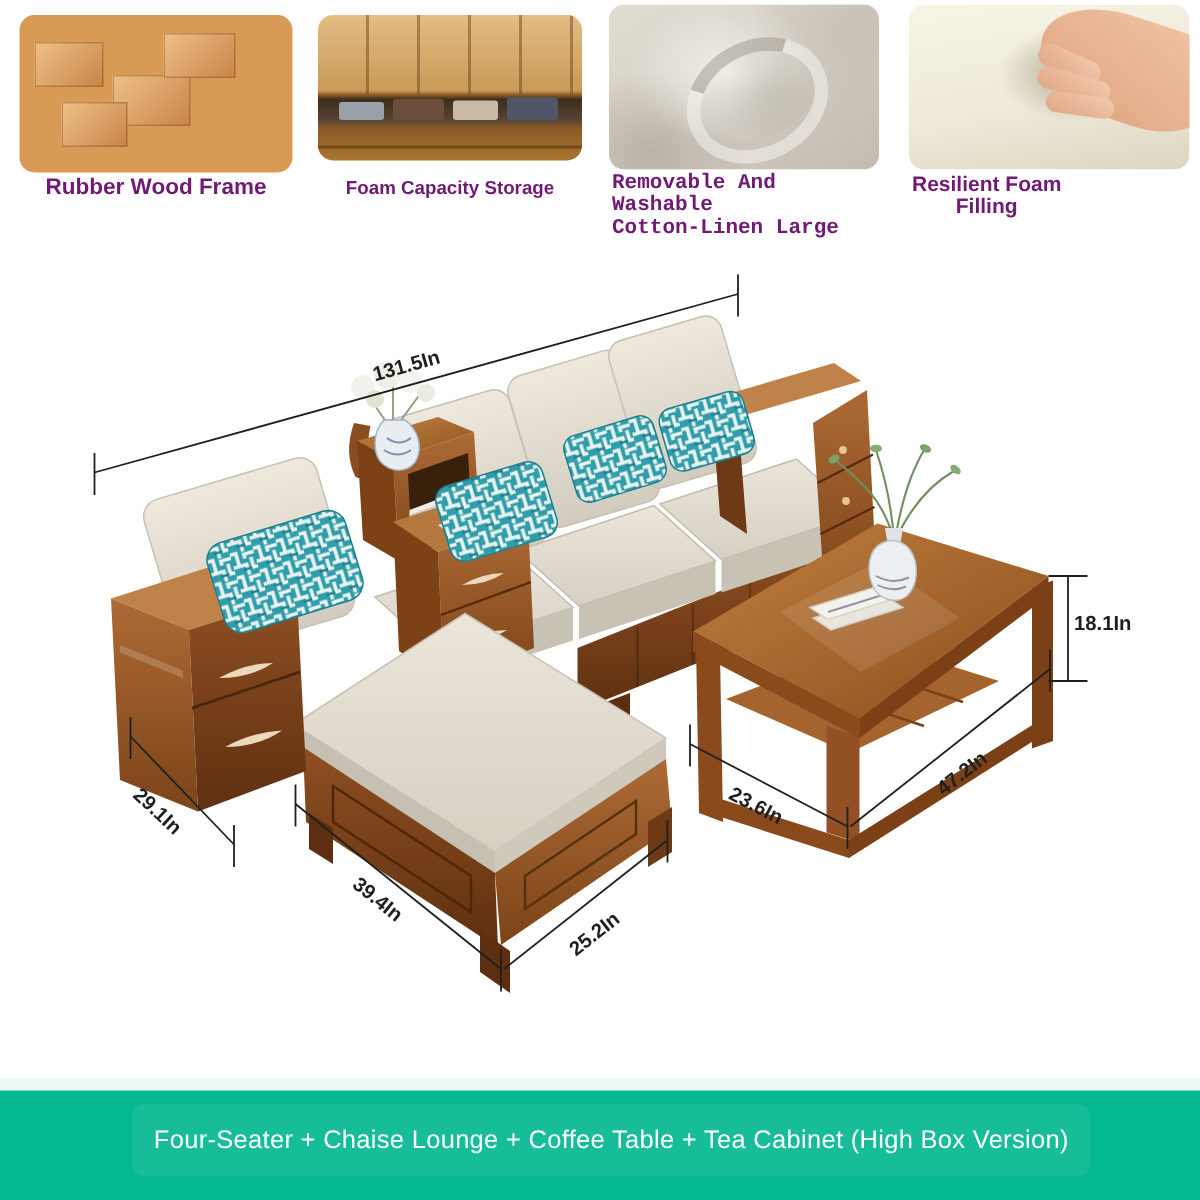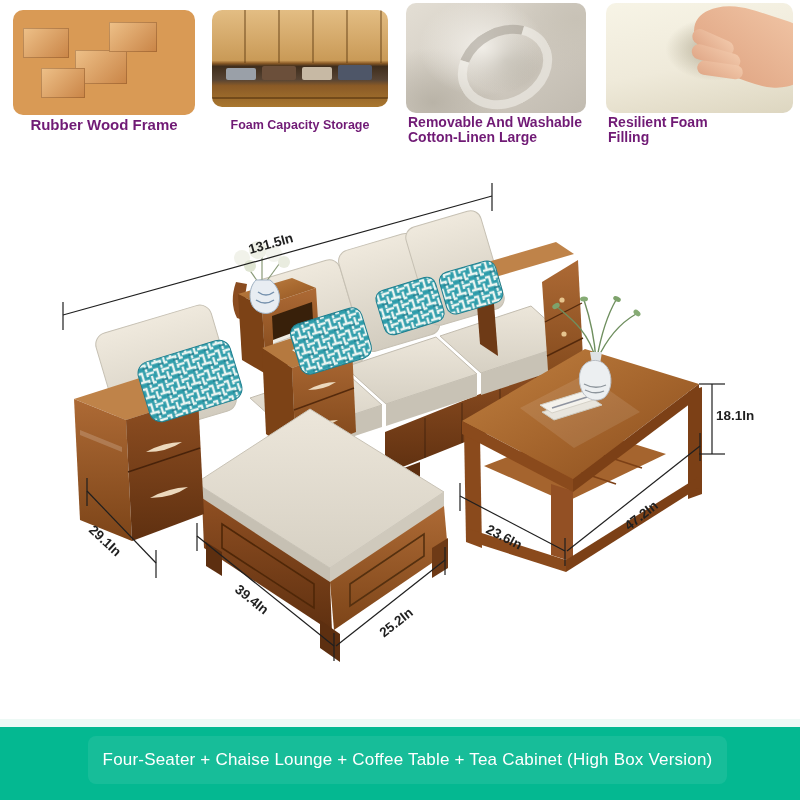--- a/index.html
+++ b/index.html
@@ -83,38 +83,38 @@
         <div class="panel-seams"></div>
         <div class="cloth" style="left:14px;top:58px;width:30px;height:12px;background:#9aa0a8;"></div>
         <div class="cloth" style="left:50px;top:56px;width:34px;height:14px;background:#6b4f3a;"></div>
         <div class="cloth" style="left:90px;top:57px;width:30px;height:13px;background:#c7b9a4;"></div>
         <div class="cloth" style="left:126px;top:55px;width:34px;height:15px;background:#4e5668;"></div>
         <div class="drawer-seam"></div>
       </div>
       <figcaption class="tile-cap cap-center" style="top:118px;font-size:12.5px;">Foam Capacity Storage</figcaption>
     </figure>
 
-    <figure class="tile" style="left:406px;top:0;width:180px;height:160px;">
+    <figure class="tile" style="left:406px;top:0;width:180px;height:160px;font-family:Liberation Mono, monospace;">
       <div class="tile-img img-fabric" style="top:3px;">
         <div class="swirl"></div>
       </div>
       <figcaption class="tile-cap cap-left" style="left:2px;top:115px;font-size:14px;">
         <div>Removable And Washable</div>
         <div>Cotton-Linen Large</div>
       </figcaption>
     </figure>
 
     <figure class="tile" style="left:606px;top:0;width:187px;height:160px;">
       <div class="tile-img img-foam" style="top:3px;">
         <div class="hand"></div>
         <div class="finger" style="right:58px;top:32px;width:44px;height:15px;transform:rotate(24deg);"></div>
         <div class="finger" style="right:52px;top:46px;width:50px;height:15px;transform:rotate(16deg);"></div>
         <div class="finger" style="right:50px;top:60px;width:46px;height:14px;transform:rotate(8deg);"></div>
       </div>
-      <figcaption class="tile-cap cap-left" style="left:2px;top:115px;font-size:14px;">
+      <figcaption class="tile-cap cap-left" style="left:2px;top:115px;font-size:14px;text-align:center;">
         <div>Resilient Foam</div>
         <div>Filling</div>
       </figcaption>
     </figure>
   </div>
 
   <svg class="scene" viewBox="0 0 800 800">
     <defs>
       <linearGradient id="creamTop" x1="0" y1="0" x2="0" y2="1">
         <stop offset="0" stop-color="#ece6da"></stop>

